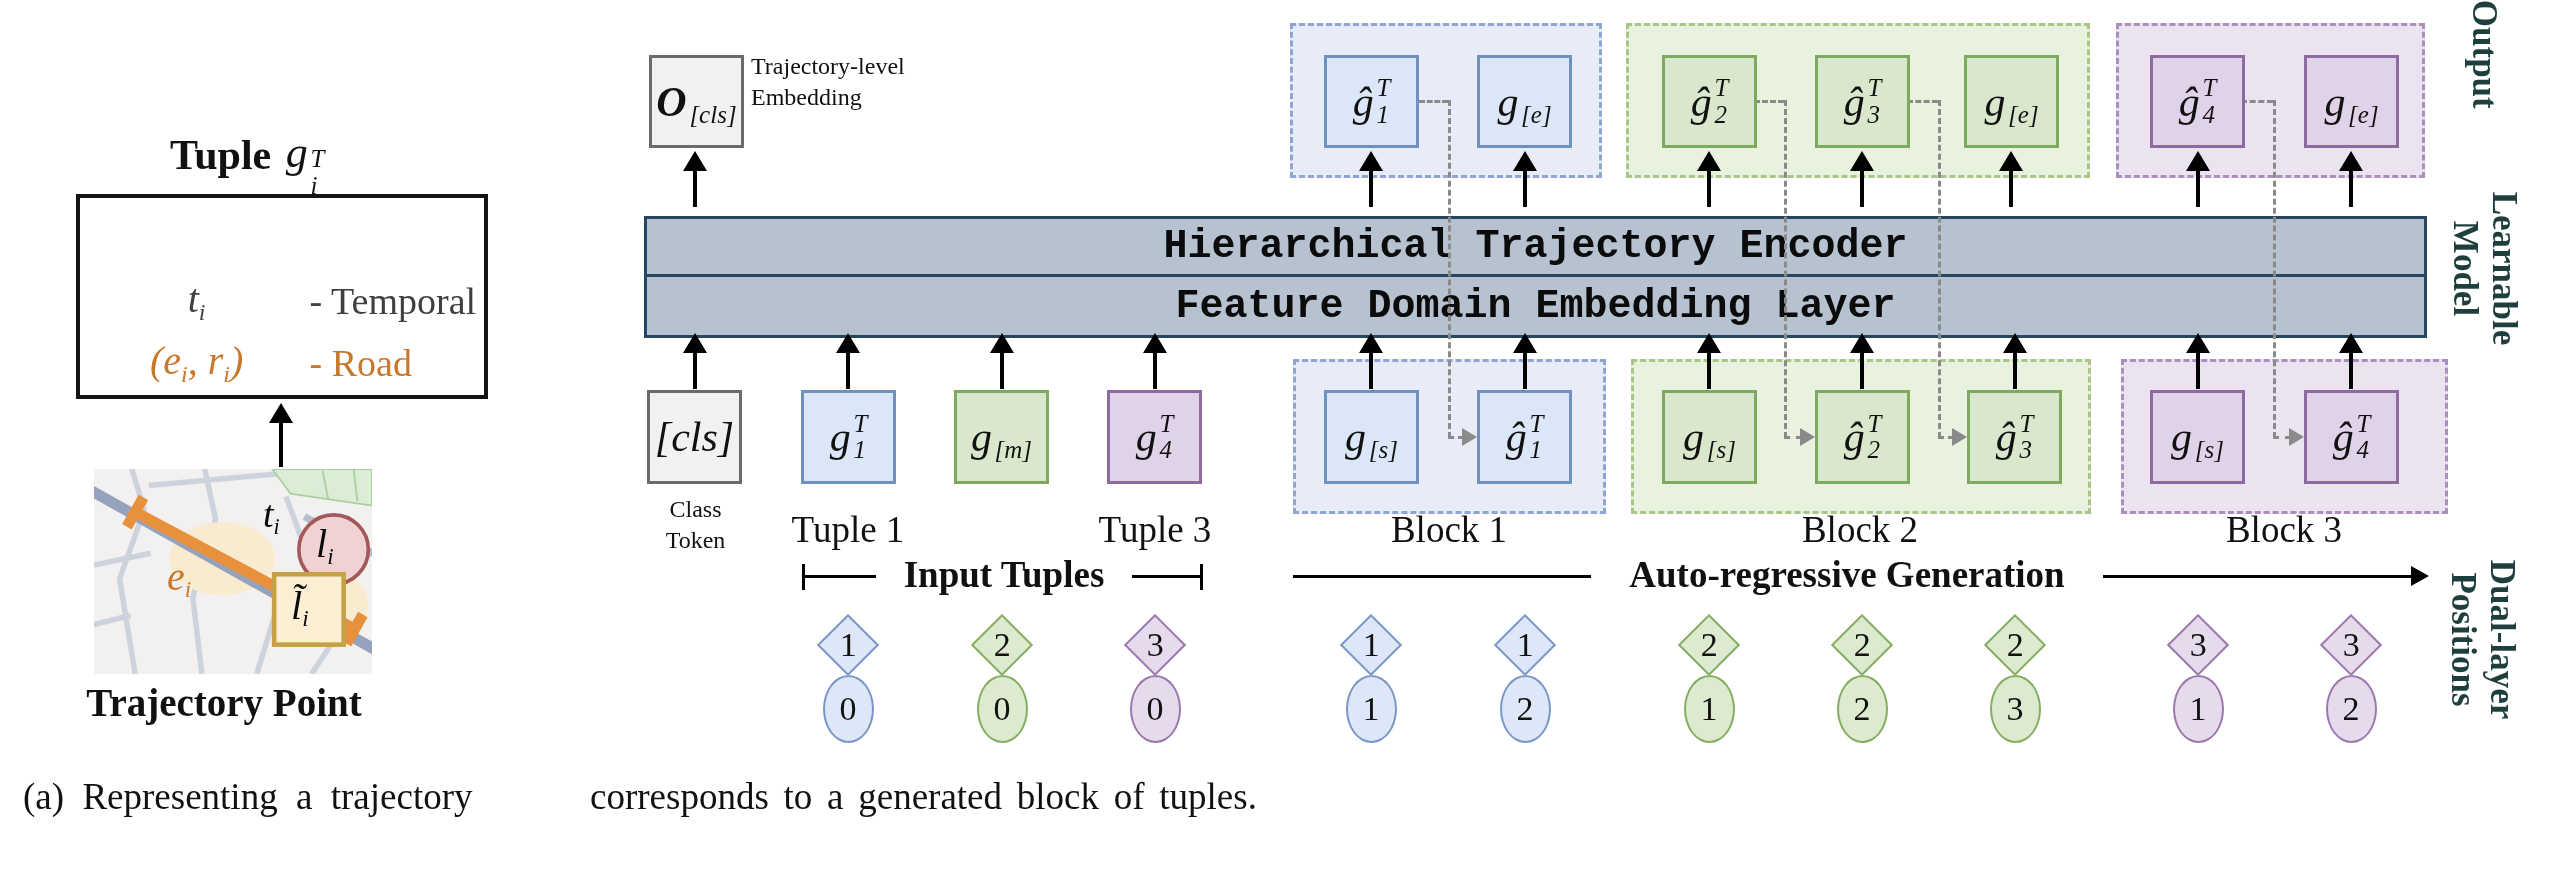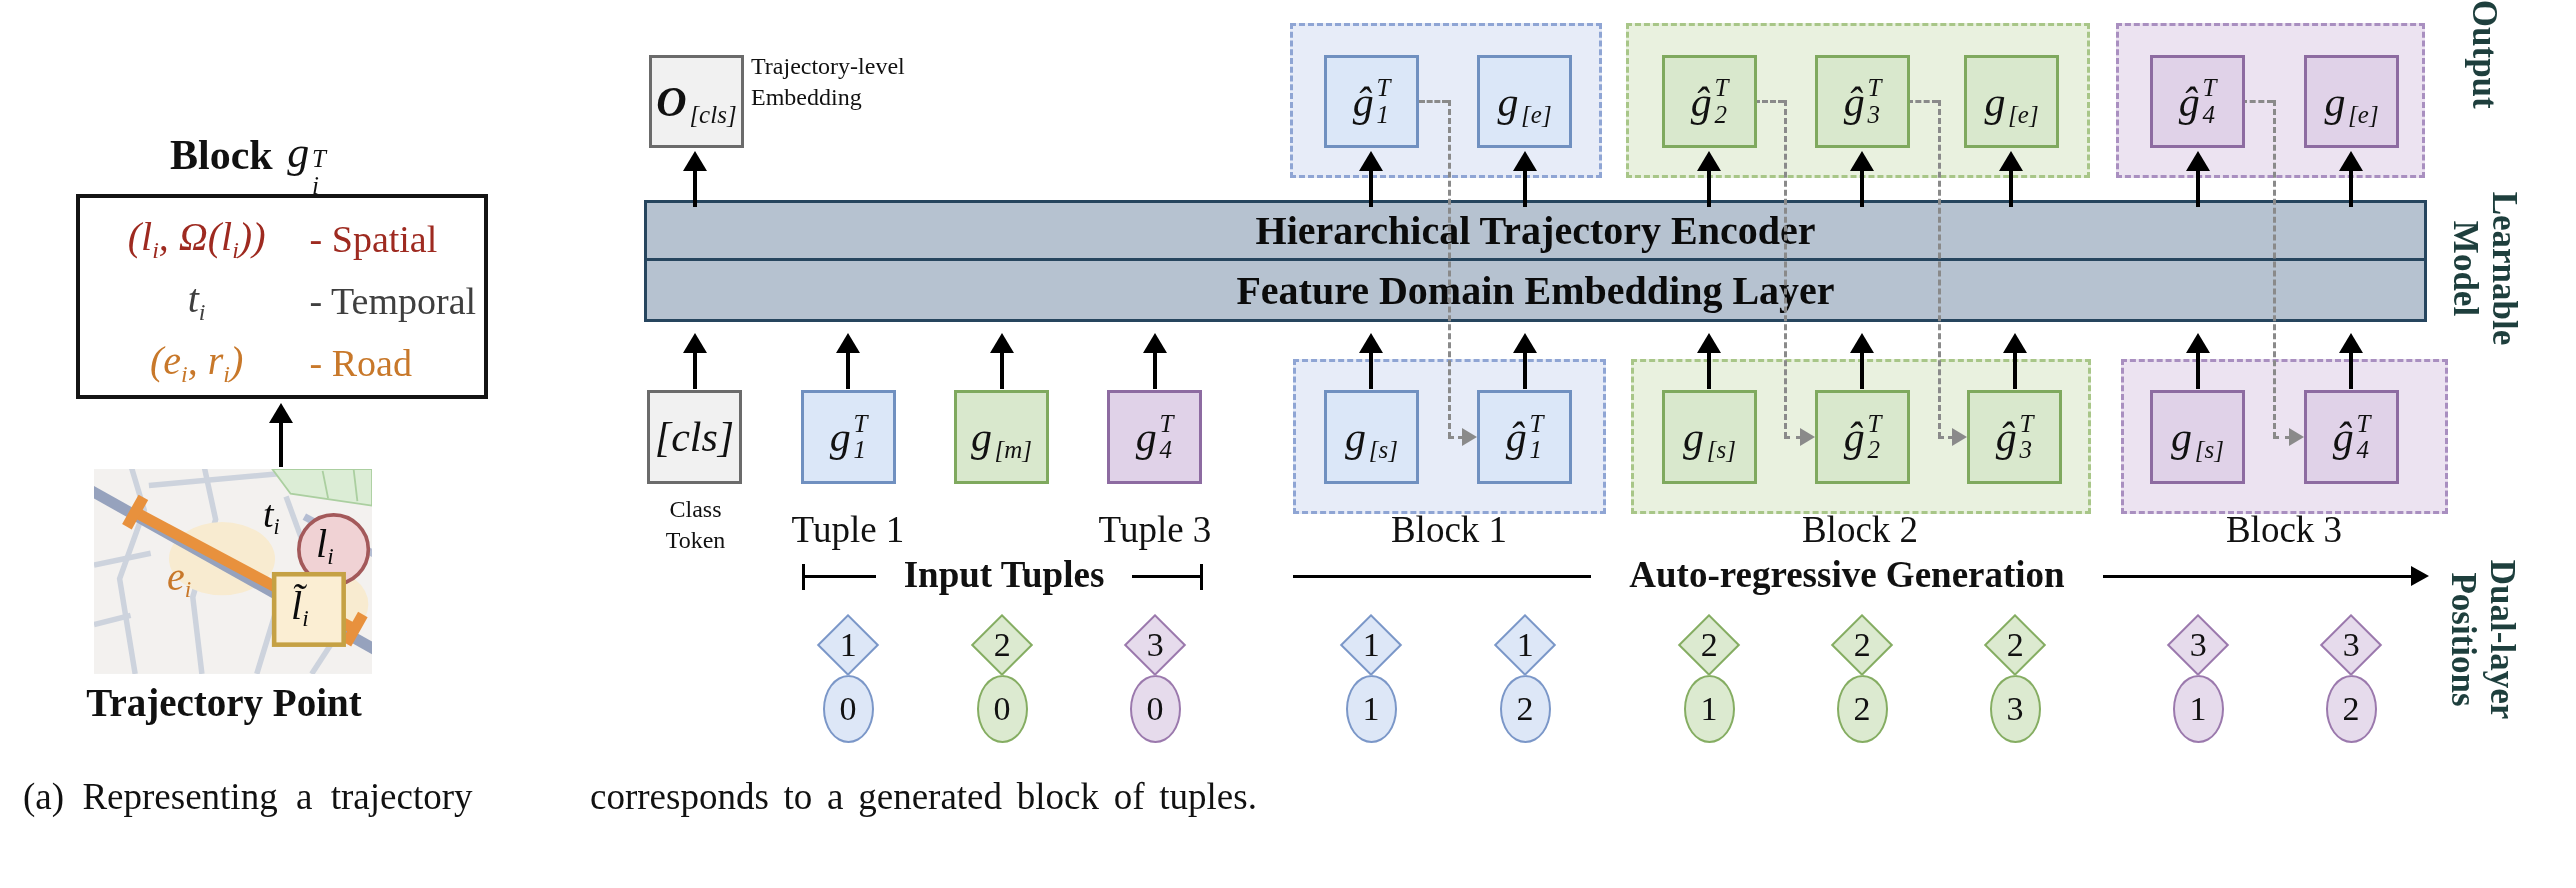--- a/index.html
+++ b/index.html
@@ -40,22 +40,22 @@
   .fb{position:absolute;inset:0;pointer-events:none;z-index:4;}
   .fb .h1{position:absolute;left:var(--x1);top:100px;width:calc(var(--xv) - var(--x1));
           border-top:3.7px dashed #8a8a8a;}
   .fb .v{position:absolute;left:var(--xv);top:100px;height:338px;border-left:3.7px dashed #8a8a8a;}
   .fb .h2{position:absolute;left:var(--xv);top:436px;width:calc(var(--x2) - var(--xv) - 12.8px);
           border-top:3.7px dashed #8a8a8a;}
   .fb .hd{position:absolute;left:calc(var(--x2) - 15.5px);top:428px;width:0;height:0;
           border-left:15.5px solid #8a8a8a;border-top:9.1px solid transparent;border-bottom:9.1px solid transparent;}
 
   
-  .enc{position:absolute;left:644px;top:200px;width:1783px;height:122px;border:3.7px solid #26455e;
-       background:#b6c2d0;z-index:2;}
+  .enc{position:absolute;left:644px;top:216px;width:1783px;height:122px;border:3.7px solid #26455e;
+       background:#b6c2d0;z-index:2;font-family:Liberation Mono, monospace;}
   .enc .row{height:58px;display:flex;align-items:center;justify-content:center;
             font-weight:bold;font-size:40px;color:#0b0b0b;}
   .enc .row:first-child{border-bottom:3.7px solid #26455e;}
 
   
   .pos{position:absolute;top:614px;width:66px;margin-left:-33px;z-index:2;}
   .pd{width:44px;height:44px;margin:9.1px auto 0;transform:rotate(45deg);border:2.7px solid;
       display:flex;align-items:center;justify-content:center;}
   .pdn{transform:rotate(-45deg);font-size:34px;}
   .po{width:51px;height:68px;border-radius:50%;border:2.7px solid;margin:8.2px auto 0;
@@ -100,32 +100,28 @@
   .ta-mapcap{position:absolute;left:67px;top:680px;width:314px;text-align:center;font-weight:bold;
              font-size:39px;z-index:2;}
   .cap{position:absolute;font-size:37px;line-height:52px;z-index:2;}
 </style>
 </head>
 <body>
 
 <div id="stage">
 
   <div class="ta-title">
-    <span class="w">Block</span>
+    <span class="w">Tuple</span>
     <span><span class="mbase">g</span><span class="mcol">
           <span class="msup">T</span>
           <span class="msub">i</span>
         </span></span>
   </div>
 
   <div class="ta-box">
-    <div class="trow r-spatial" style="top:9.1px">
-      <span class="tf"><span>(l</span><span class="msub-i">i</span><span>, Ω(l</span><span class="msub-i">i</span><span>))</span></span>
-      <span class="tl">- Spatial</span>
-    </div>
     <div class="trow r-temporal" style="top:71px">
       <span class="tf"><span>t</span><span class="msub-i">i</span></span>
       <span class="tl">- Temporal</span>
     </div>
     <div class="trow r-road" style="top:133px">
       <span class="tf"><span>(e</span><span class="msub-i">i</span><span>, r</span><span class="msub-i">i</span><span>)</span></span>
       <span class="tl">- Road</span>
     </div>
   </div>
 

